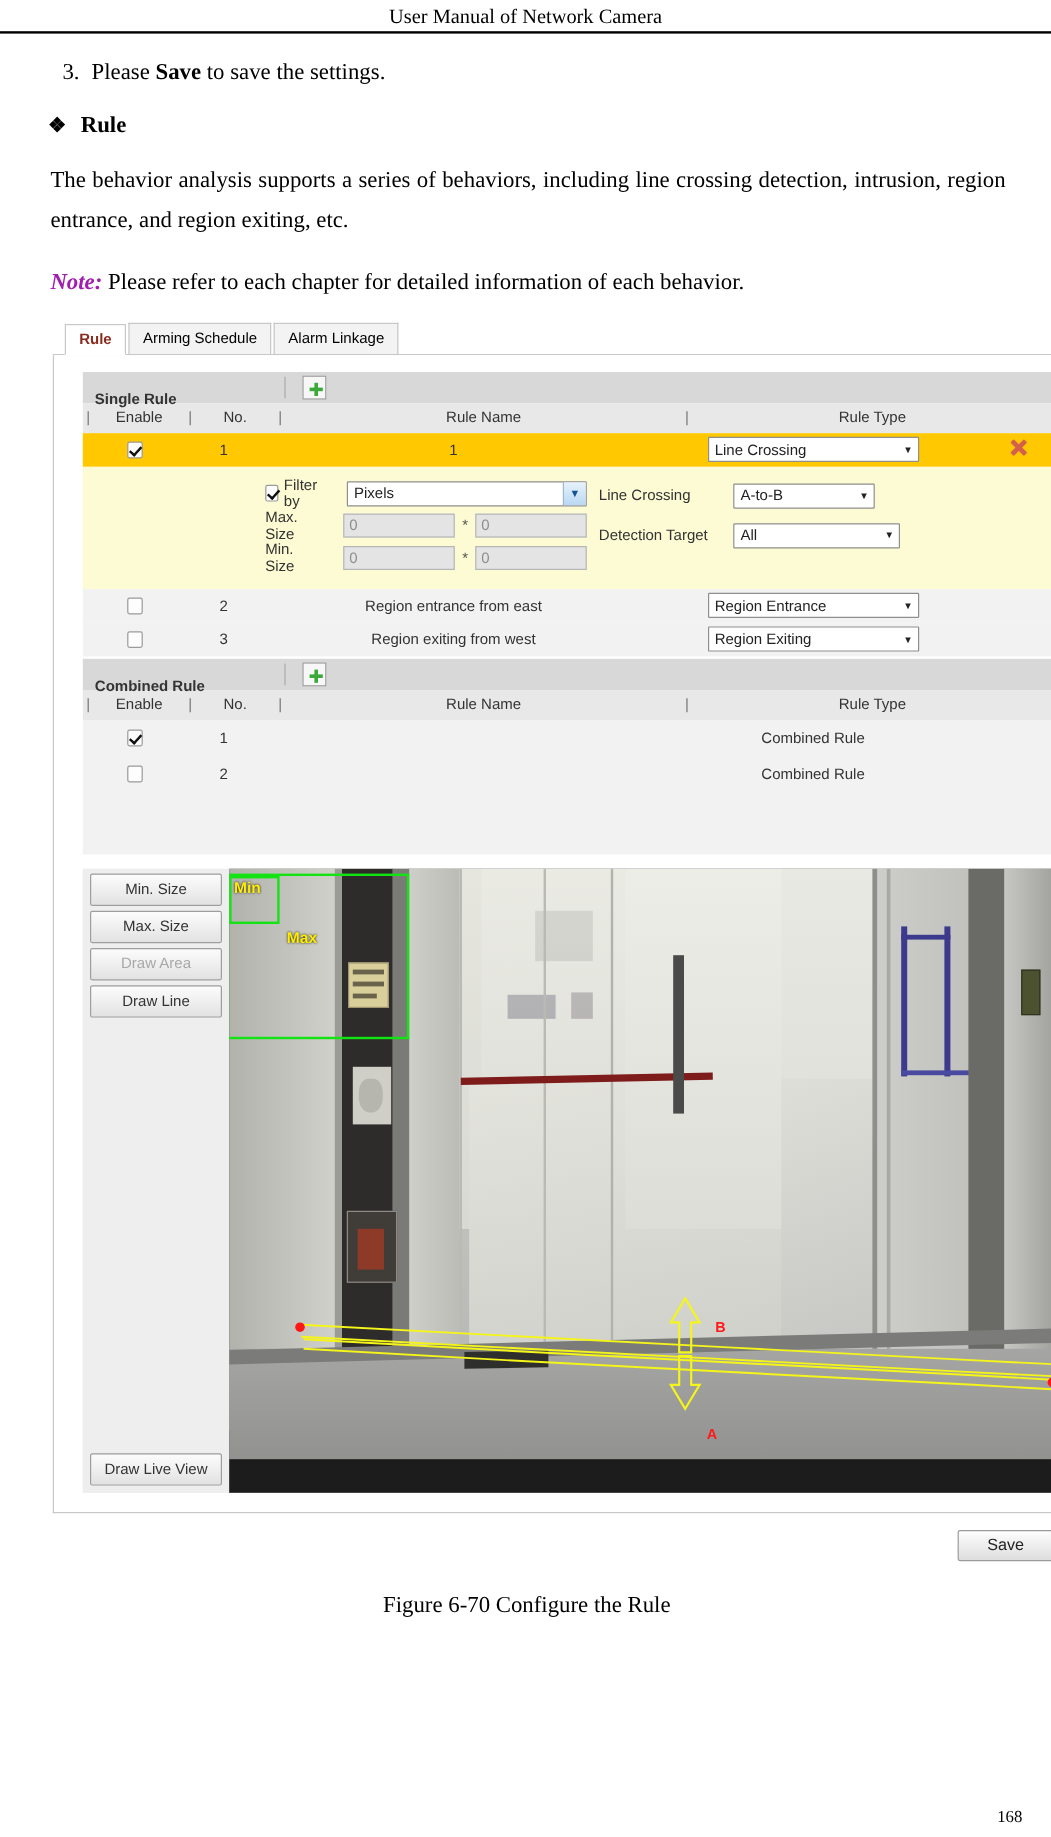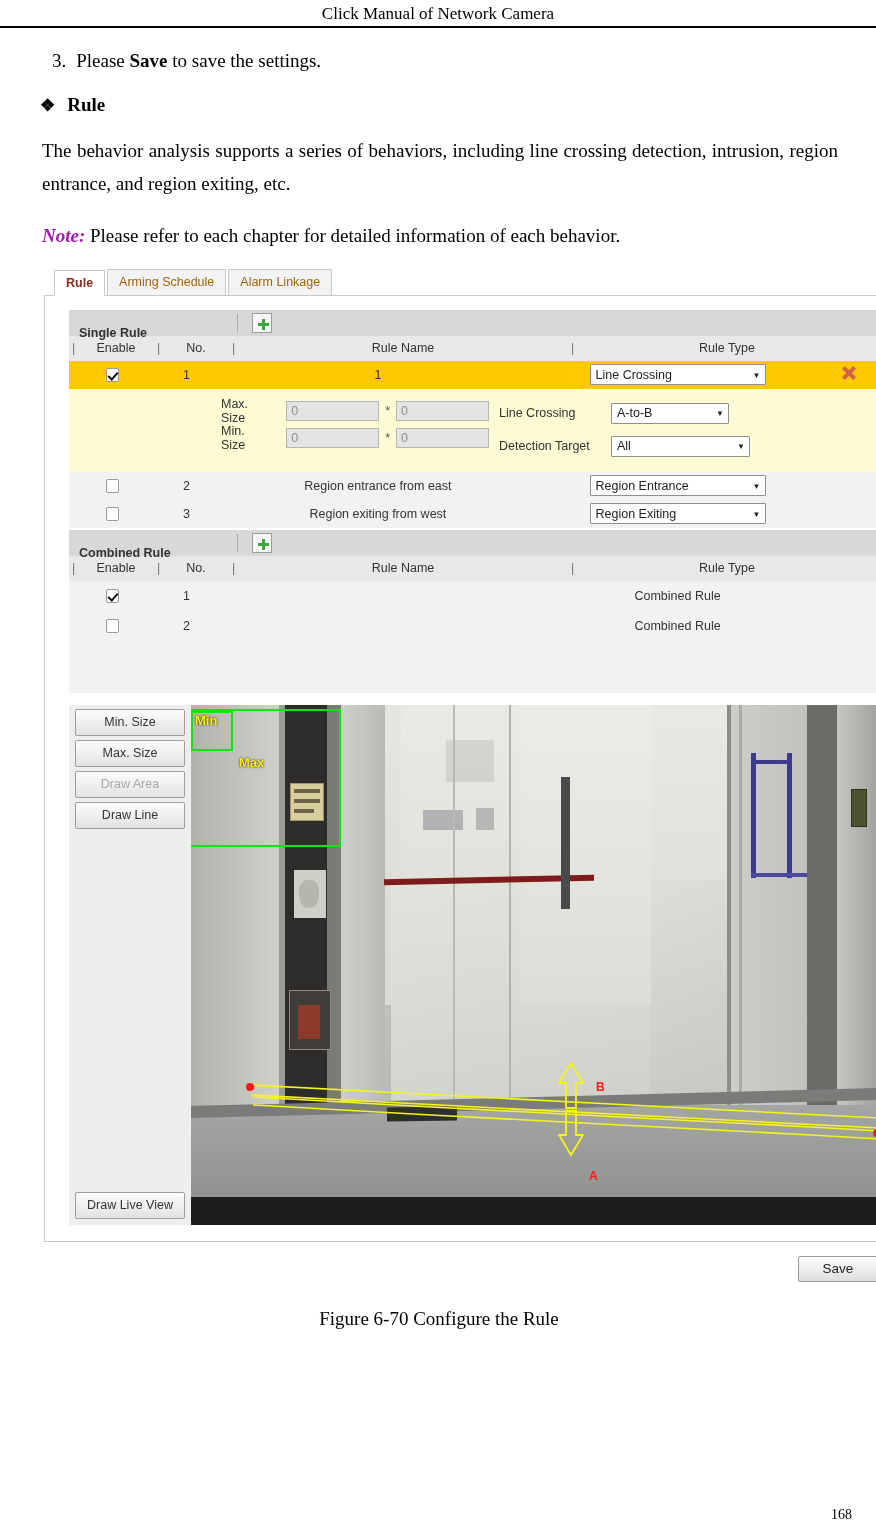--- a/index.html
+++ b/index.html
@@ -82,21 +82,21 @@
     align-items: flex-end;
     height: 28px;
     border-bottom: 1px solid #c8c8c8;
     padding-left: 10px;
   }
   .tab {
     height: 26px;
     line-height: 25px;
     padding: 0 11px;
     font-size: 12.5px;
-    color: #a16207;
+    color: #000000;
     background: #f3f3f3;
     border: 1px solid #c8c8c8;
     border-bottom: none;
     margin-right: 2px;
     white-space: nowrap;
   }
   .tab.active {
     background: #ffffff;
     color: #8a2b1e;
     font-weight: bold;
@@ -380,21 +380,21 @@
     right: 24px;
     bottom: 8px;
     font-size: 14px;
     font-family: "Liberation Serif", serif;
     color: #000;
   }
 </style>
 </head>
 <body>
 
-<div class="doc-header">Click Manual of Network Camera</div>
+<div class="doc-header">User Manual of Network Camera</div>
 <hr class="header-rule">
 
 <div class="doc-body">
 
   <div class="step-line">
     <span class="num">3.</span><span>Please </span><b>Save</b><span> to save the settings.</span>
   </div>
 
   <div class="bullet-head">
     <span class="bullet-glyph">❖</span>
@@ -461,20 +461,32 @@
               </span>
             </span>
             <span class="c-act">
               <span class="del-x"></span>
             </span>
           </div>
 
           <div class="detail">
             <div class="detail-left">
 
+              <div class="d-row">
+                <span class="chk-inline">
+                  <input class="cb" type="checkbox" checked="" style="">
+                  <span>Filter by</span>
+                </span>
+                <span class="sel-wrap blue" style="margin-left:18px;">
+                  <select class="sel sel-pixels">
+                    <option>Pixels</option>
+                  </select>
+                  <span class="blue-arrow">▼</span>
+                </span>
+              </div>
 
               <div class="d-row">
                 <span class="d-label">Max. Size</span>
                 <input class="num-in" style="margin-left: 18px;" value="0">
                 <span class="star">*</span>
                 <input class="num-in" value="0" style="">
               </div>
 
               <div class="d-row">
                 <span class="d-label">Min. Size</span>

